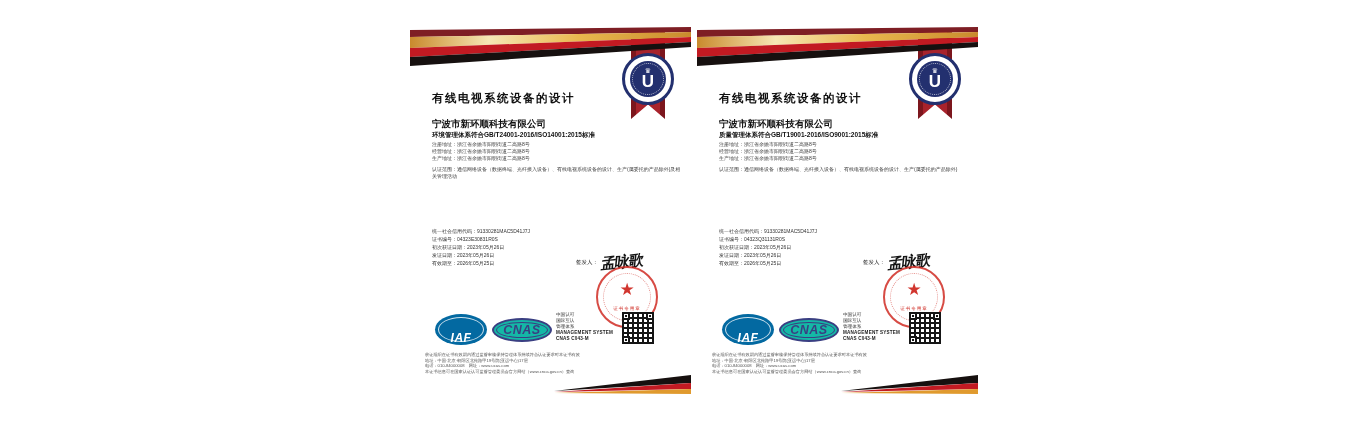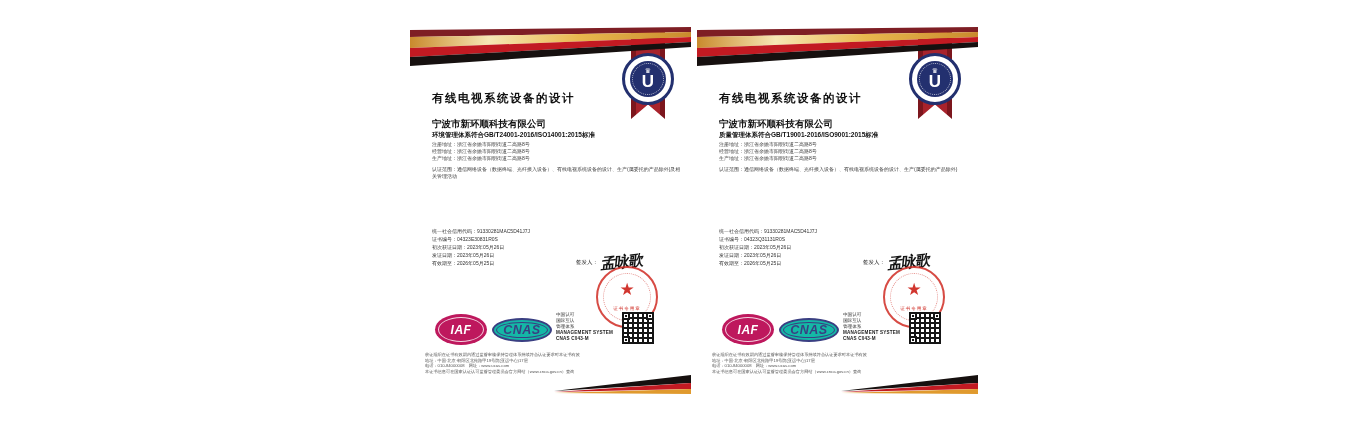--- a/index.html
+++ b/index.html
@@ -60,21 +60,21 @@
   .stamp::before{content:"";position:absolute;inset:5px;border-radius:50%;
     border:1px dotted rgba(206,38,30,.55);}
   .stamp-star{position:absolute;left:0;right:0;top:13px;text-align:center;
     font-size:17px;color:#ce261e;line-height:17px;}
   .stamp-label{position:absolute;left:0;right:0;top:38px;text-align:center;
     font-size:4.5px;color:#ce261e;letter-spacing:1px;}
 
   
   .iaf{
     position:absolute;left:25px;top:289px;width:52px;height:31px;border-radius:50%;
-    background:#be185d;display:flex;align-items:center;justify-content:center;
+    background:#0369a1;display:flex;align-items:flex-end;justify-content:center;
   }
   .iaf::before{content:"";position:absolute;inset:3px;border-radius:50%;
     border:1px solid rgba(255,255,255,.8);}
   .iaf-text{color:#fff;font-weight:bold;font-style:italic;font-size:12px;letter-spacing:.5px;}
   .cnas{
     position:absolute;left:82px;top:293px;width:60px;height:24px;border-radius:50%;
     border:2px solid #3a3f82;box-sizing:border-box;
     display:flex;align-items:center;justify-content:center;background:#14b8a6;
   }
   .cnas::before{content:"";position:absolute;inset:2px;border-radius:50%;

